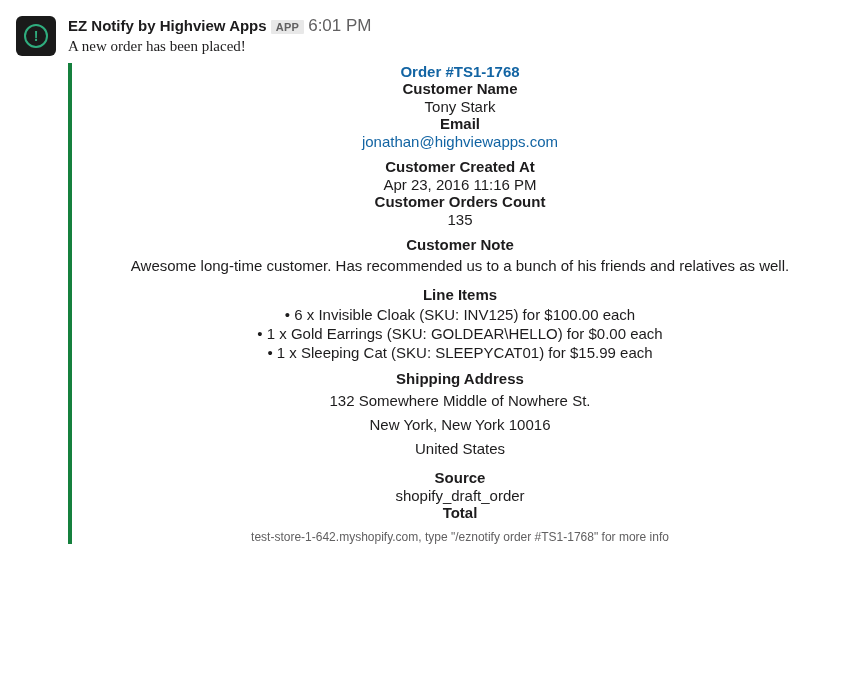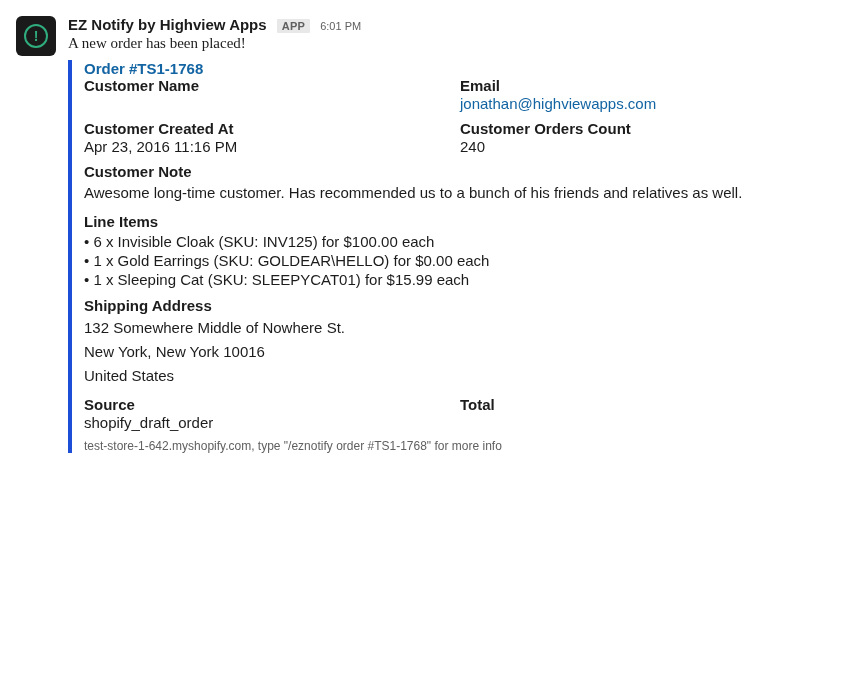--- a/index.html
+++ b/index.html
@@ -39,63 +39,65 @@
       font-weight: bold;
       font-size: 14px;
       line-height: 1;
     }
     .message-body {
       flex: 1;
     }
     .message-header {
       display: flex;
       align-items: baseline;
-      gap: 10px;
+      gap: 4px;
       margin-bottom: 2px;
     }
     .app-name {
       font-weight: 900;
       font-size: 15px;
       color: #1d1c1d;
     }
     .app-badge {
       background: #e8e8e8;
       color: #616061;
       font-size: 11px;
       font-weight: 700;
       padding: 1px 5px;
       border-radius: 1px;
       letter-spacing: 0.3px;
     }
     .message-time {
       color: #616061;
-      font-size: 11px;
+      font-size: 17px;
     }
     .message-text {
       font-size: 15px;
       color: #1d1c1d;
       margin-bottom: 8px;
       font-family: Liberation Serif, serif;
     }
     .attachment {
-      border-left: 4px solid #1d4ed8;
+      border-left: 4px solid #15803d;
       padding-left: 12px;
       margin-top: 4px;
+      text-align: center;
     }
     .order-id {
       color: #1264a3;
       font-weight: 700;
       font-size: 15px;
       margin-bottom: 8px;
       text-decoration: none;
     }
     .fields-row {
       display: flex;
       gap: 0;
       margin-bottom: 8px;
+      flex-direction: column;
     }
     .field {
       flex: 1;
     }
     .field-label {
       font-weight: 700;
       font-size: 15px;
       color: #1d1c1d;
       margin-bottom: 1px;
     }
@@ -167,35 +169,36 @@
     </div>
 
     <div class="message-text">A new order has been placed!</div>
 
     <div class="attachment">
       <a class="order-id">Order #TS1-1768</a>
 
       <div class="fields-row divider-row">
         <div class="field">
           <div class="field-label">Customer Name</div>
+          <div class="field-value">Tony Stark</div>
         </div>
         <div class="field">
           <div class="field-label">Email</div>
           <a class="field-value link">jonathan@highviewapps.com</a>
         </div>
       </div>
 
       <div class="fields-row divider-row">
         <div class="field">
           <div class="field-label">Customer Created At</div>
           <div class="field-value">Apr 23, 2016 11:16 PM</div>
         </div>
         <div class="field">
           <div class="field-label">Customer Orders Count</div>
-          <div class="field-value">240</div>
+          <div class="field-value">135</div>
         </div>
       </div>
 
       <div class="section">
         <div class="section-label">Customer Note</div>
         <div class="section-text">Awesome long-time customer. Has recommended us to a bunch of his friends and relatives as well.</div>
       </div>
 
       <div class="section">
         <div class="section-label">Line Items</div>

